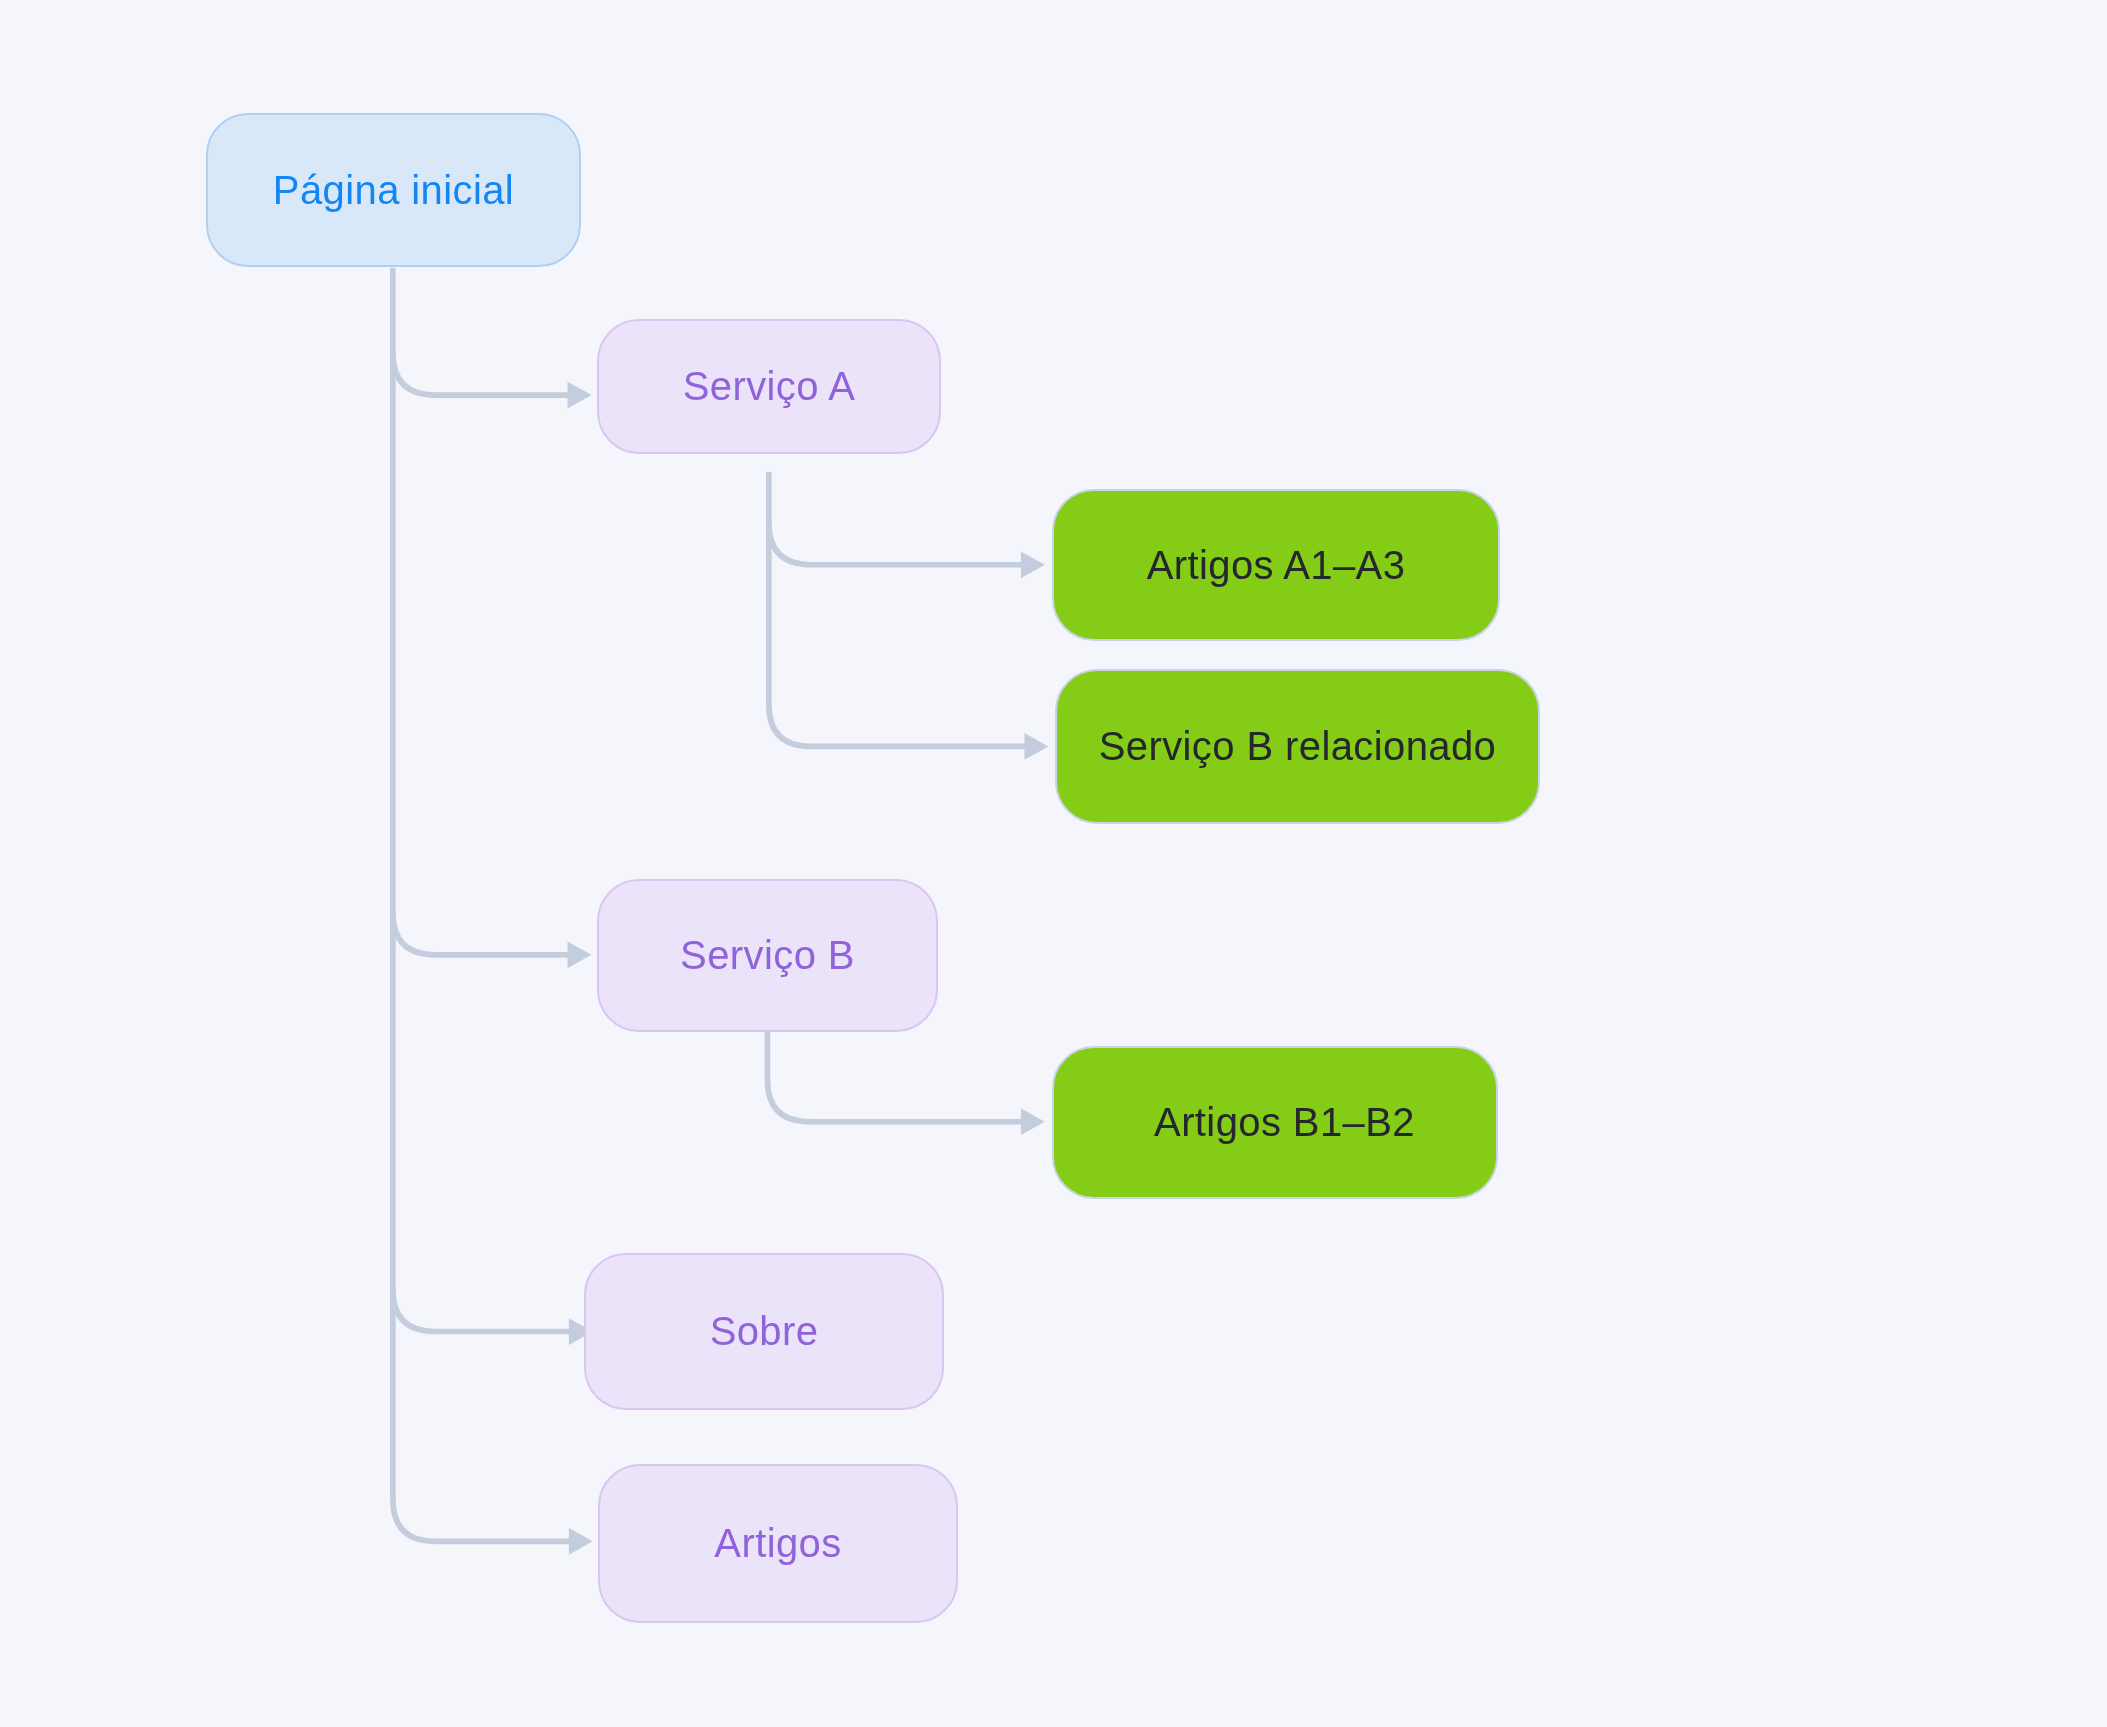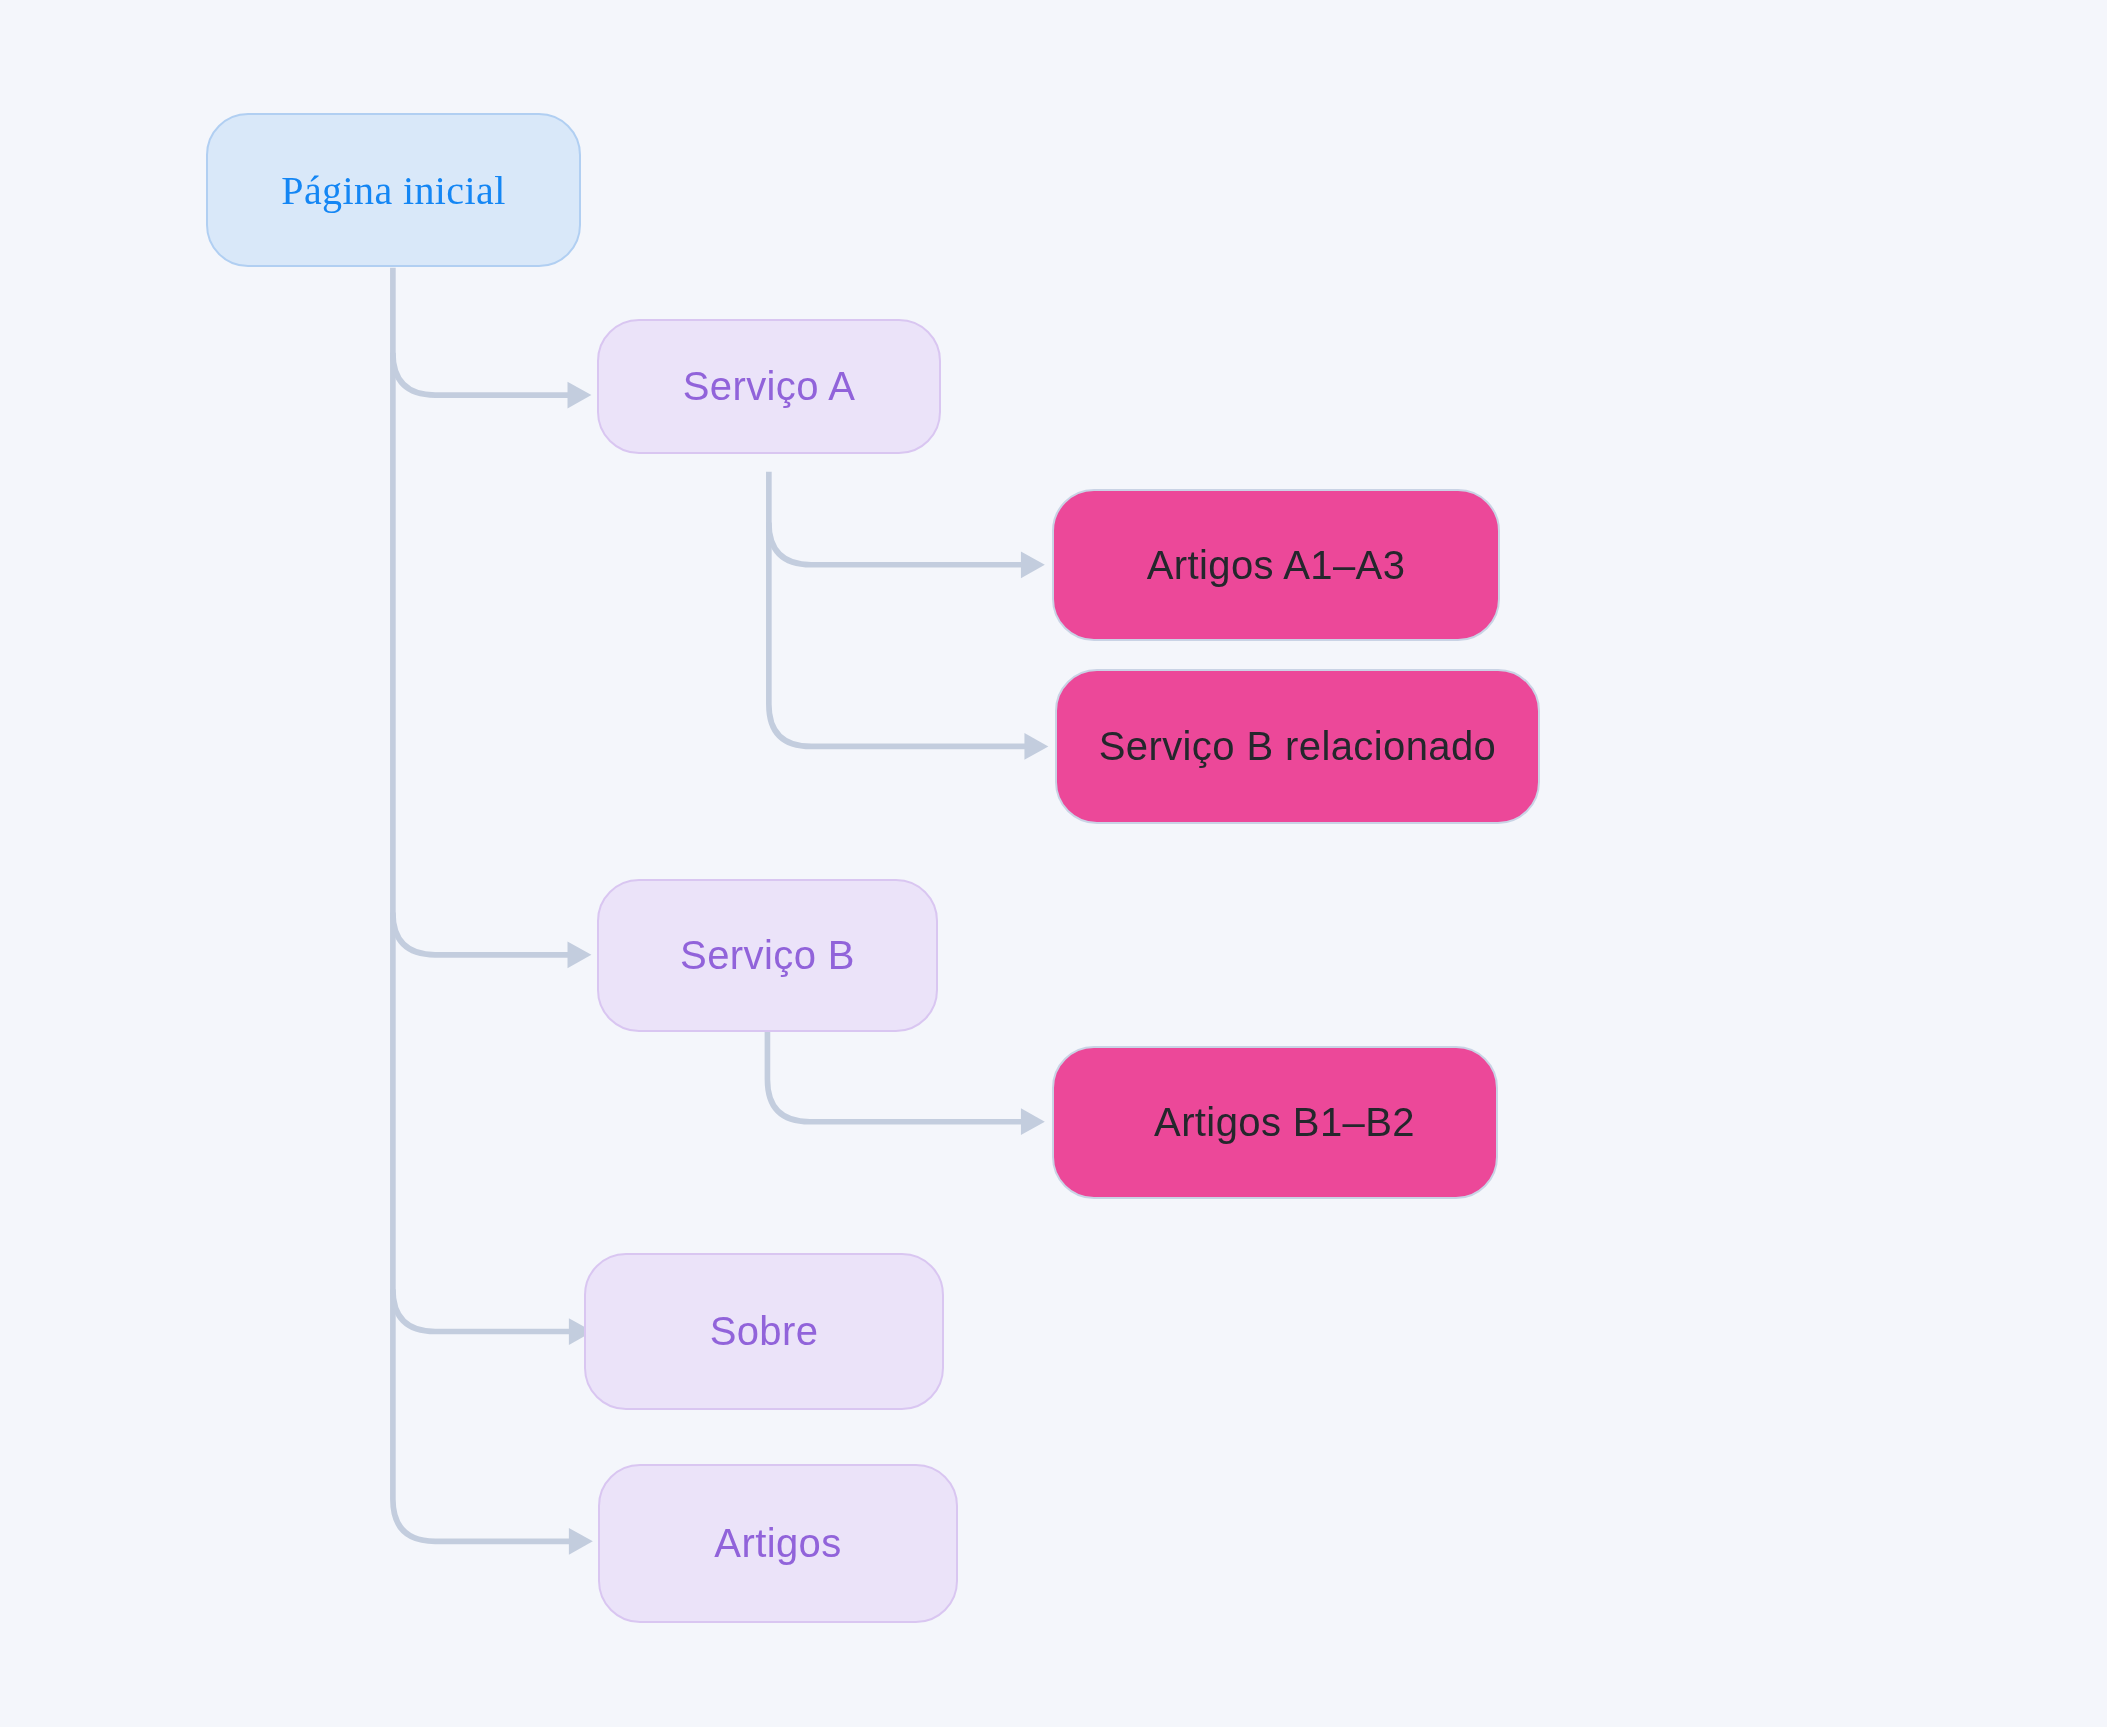--- a/index.html
+++ b/index.html
@@ -27,29 +27,28 @@
     font-size: 40px;
     letter-spacing: 0.4px;
     white-space: nowrap;
     box-sizing: border-box;
   }
   .node-home {
     left: 206px; top: 113px; width: 375px; height: 154px;
     background: #d9e8f9;
     border: 2.1px solid #b1cff2;
     color: #1486f4;
-    font-family: Liberation Serif, serif;
   }
   .node-service {
     background: #ebe3f9;
     border: 2.1px solid #d9c6f1;
     color: #9163da;
   }
   .node-page {
-    background: #ec4899;
+    background: #84cc16;
     border: 2.1px solid #c9d3e5;
     color: #24272c;
   }
   .node-servico-a  { left: 597px;  top: 319px;  width: 344px; height: 135px; }
   .node-artigos-a  { left: 1052px; top: 489px;  width: 448px; height: 152px; }
   .node-servico-b-rel { left: 1055px; top: 669px; width: 485px; height: 155px; }
   .node-servico-b  { left: 597px;  top: 879px; width: 341px; height: 153px; }
   .node-artigos-b  { left: 1052px; top: 1046px; width: 446px; height: 153px; padding-left: 19px; }
   .node-sobre      { left: 584px;  top: 1253px; width: 360px; height: 157px; }
   .node-contatos   { left: 598px;  top: 1464px; width: 360px; height: 159px; }

